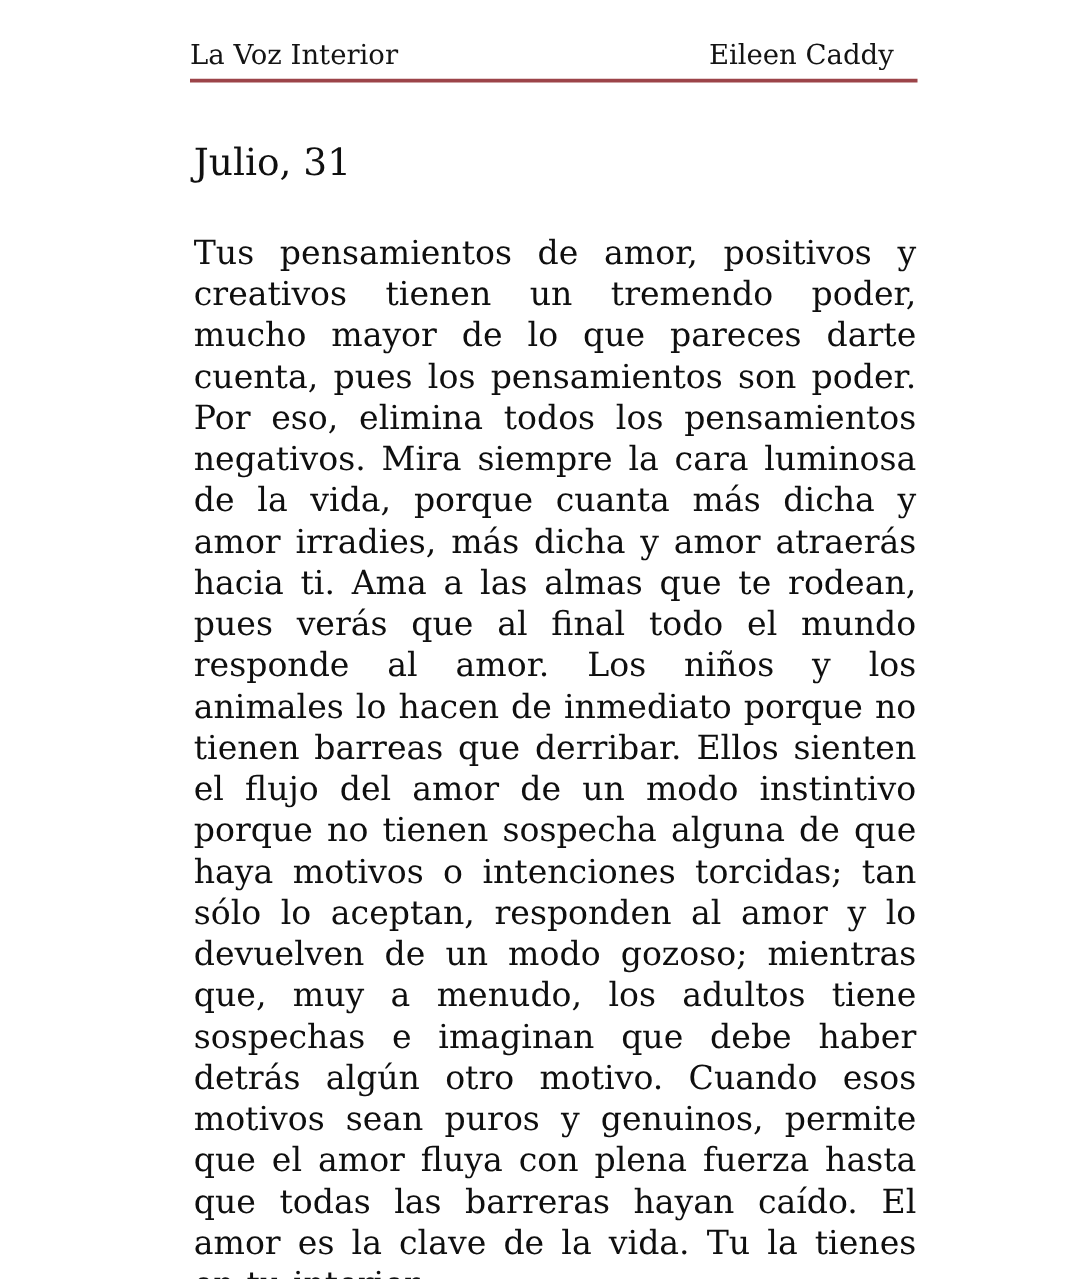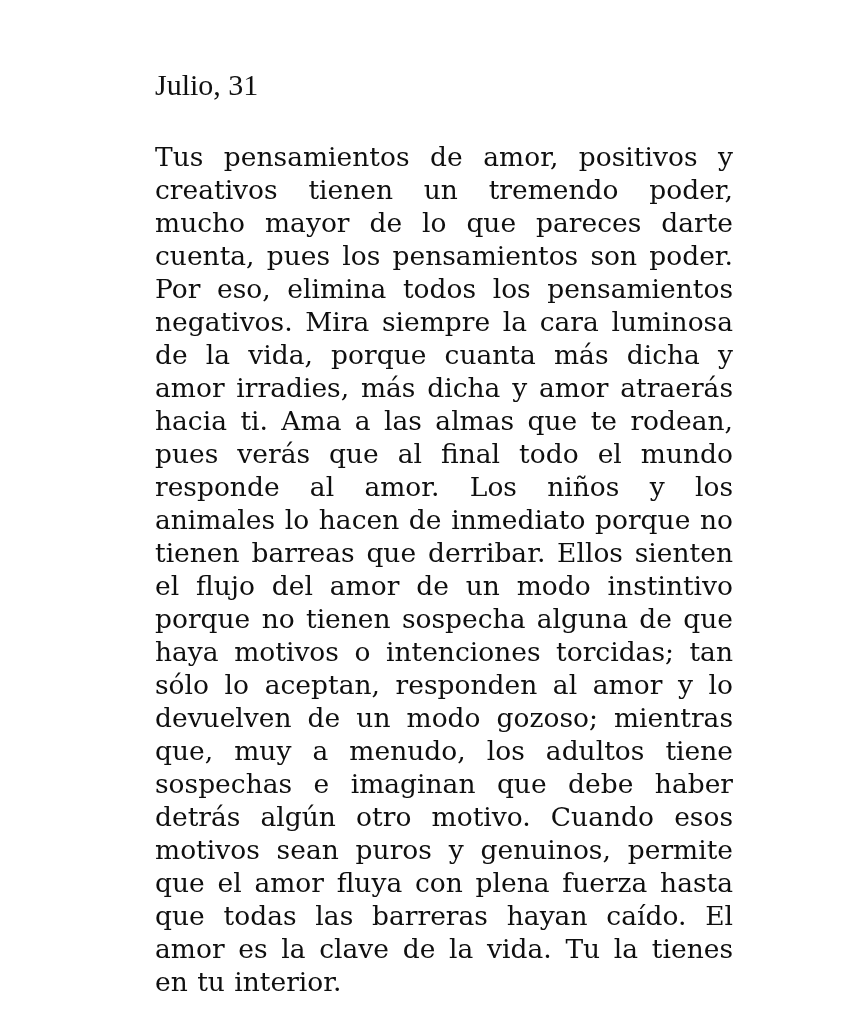--- a/index.html
+++ b/index.html
@@ -35,43 +35,46 @@
   }
   .header .author {
     padding-right: 19px;
   }
   
   .content {
     margin-left: 155px;
     width: 578px;
   }
   .date-heading {
-    margin-top: 36px;
+    margin-top: 48px;
     font-size: 30px;
     line-height: 34px;
     color: #101010;
     font-variant-numeric: oldstyle-nums;
-    font-family: Liberation Serif, serif;
   }
   .body-text {
     margin-top: 38px;
     font-size: 26.5px;
     line-height: 33px;
     text-align: justify;
     text-justify: inter-word;
     hyphens: none;
     word-spacing: 1px;
     color: #0f0f0f;
   }
 </style>
 </head>
 <body style="color: rgb(15, 15, 15); background: rgb(255, 255, 255);">
 
 <div class="page">
 
+  <div class="header">
+    <span class="title">La Voz Interior</span>
+    <span class="author">Eileen Caddy</span>
+  </div>
 
   <div class="content">
     <div class="date-heading">Julio, 31</div>
 
     <p class="body-text">Tus pensamientos de amor, positivos y creativos tienen un tremendo poder, mucho mayor de lo que pareces darte cuenta, pues los pensamientos son poder. Por eso, elimina todos los pensamientos negativos. Mira siempre la cara luminosa de la vida, porque cuanta más dicha y amor irradies, más dicha y amor atraerás hacia ti. Ama a las almas que te rodean, pues verás que al final todo el mundo responde al amor. Los niños y los animales lo hacen de inmediato porque no tienen barreas que derribar. Ellos sienten el flujo del amor de un modo instintivo porque no tienen sospecha alguna de que haya motivos o intenciones torcidas; tan sólo lo aceptan, responden al amor y lo devuelven de un modo gozoso; mientras que, muy a menudo, los adultos tiene sospechas e imaginan que debe haber detrás algún otro motivo. Cuando esos motivos sean puros y genuinos, permite que el amor fluya con plena fuerza hasta que todas las barreras hayan caído. El amor es la clave de la vida. Tu la tienes en tu interior.</p>
   </div>
 
 </div>
 
 </body></html>

